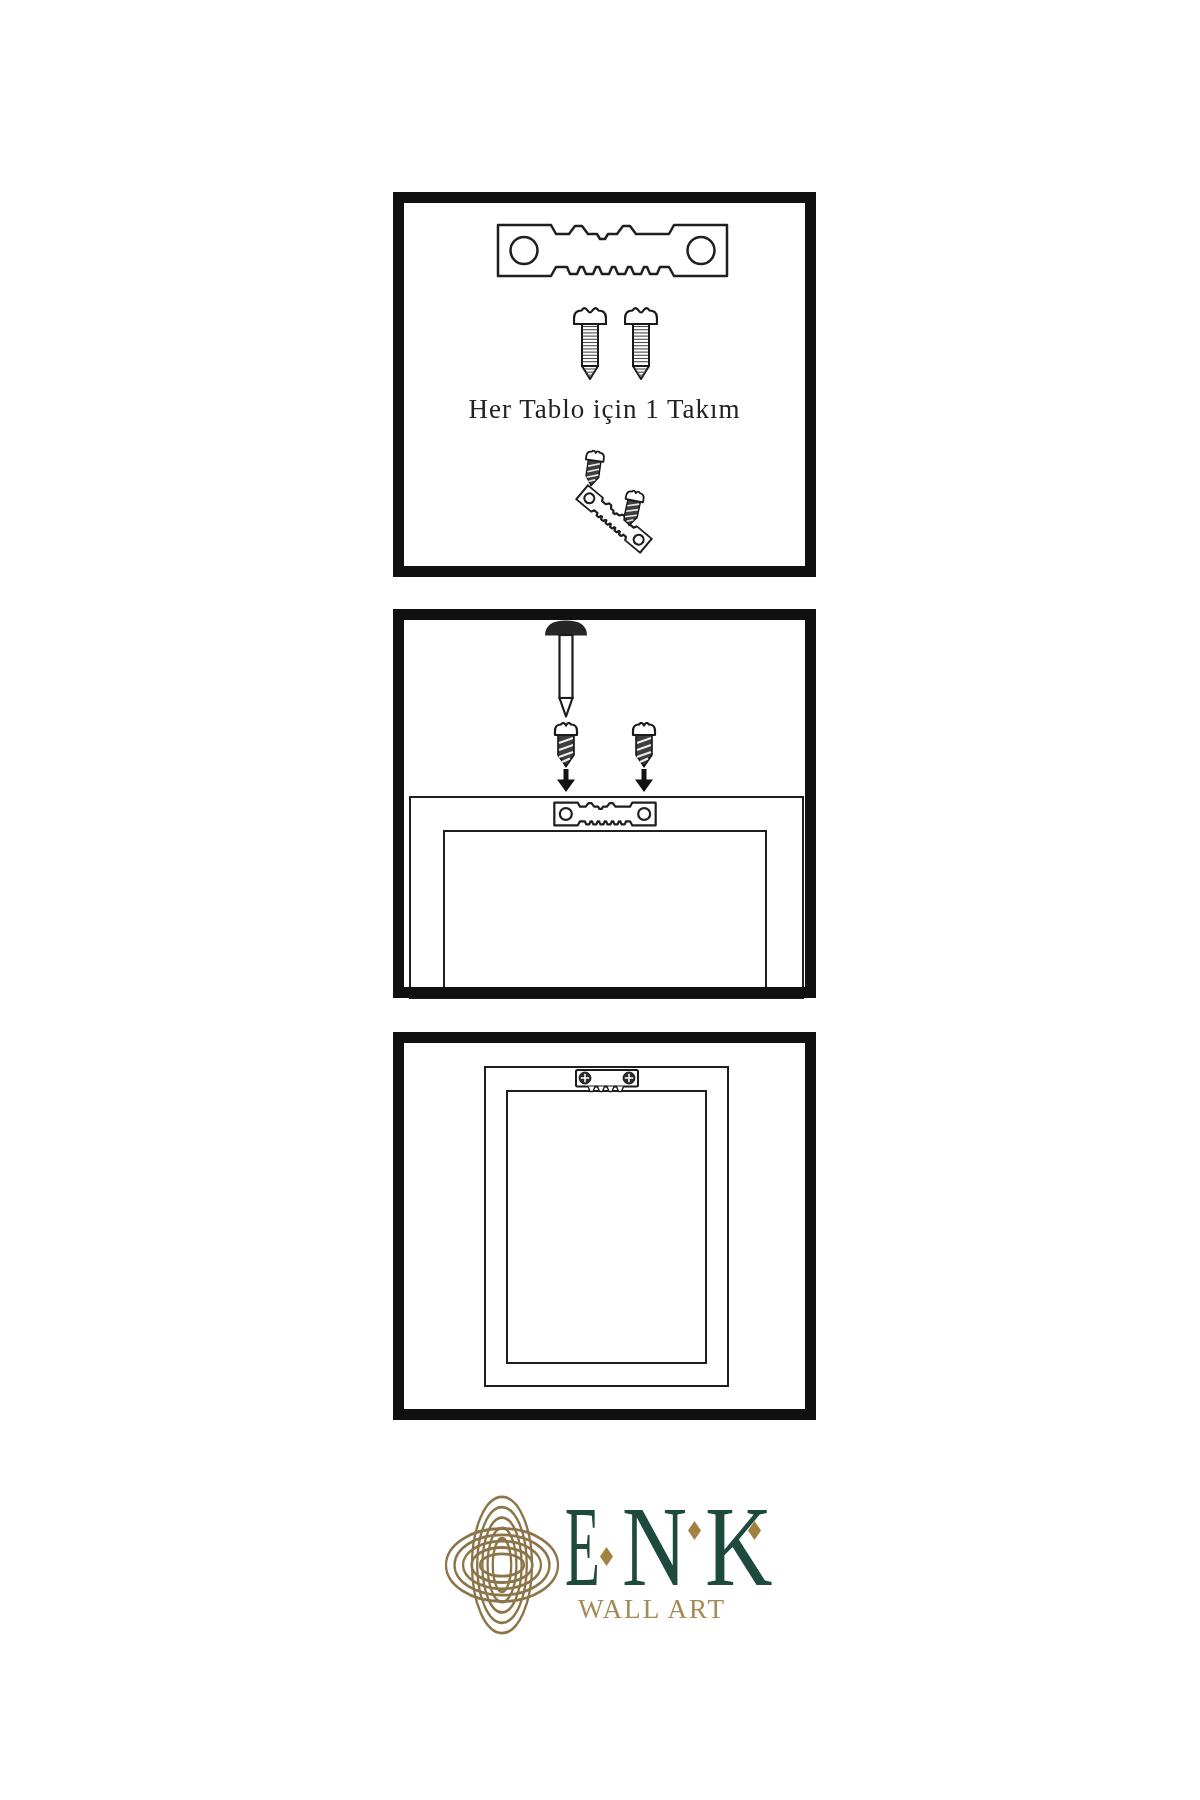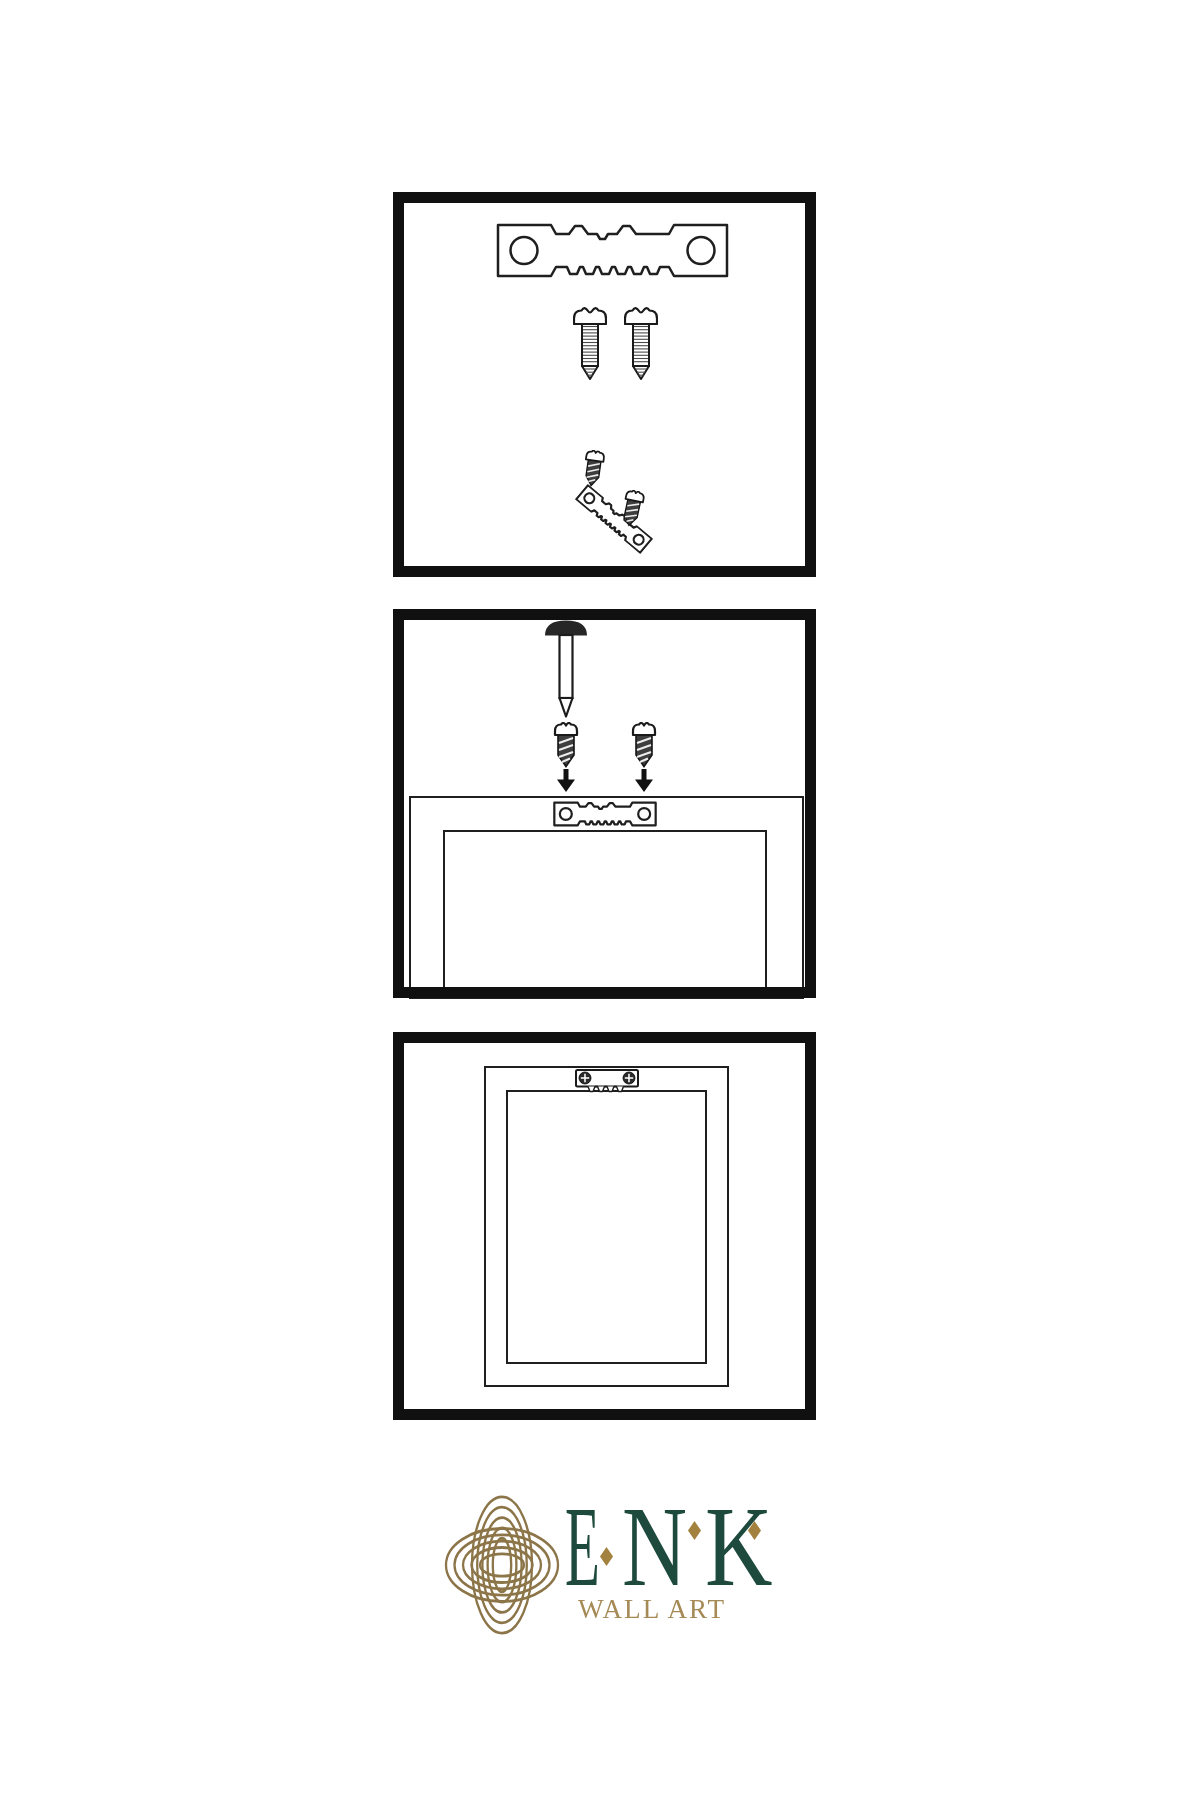--- a/index.html
+++ b/index.html
@@ -78,20 +78,21 @@
     </g>
     <path d="M9,59 H25 L17,72 Z" fill="#fff" stroke="#1a1a1a" stroke-width="2" stroke-linejoin="round"></path>
     <g stroke="#4a4a4a" stroke-width="1.1">
       <line x1="11.5" y1="62" x2="22.5" y2="62"></line>
         <line x1="13" y1="65.2" x2="21" y2="65.2"></line>
       <line x1="14.5" y1="68.2" x2="19.5" y2="68.2"></line>
     </g>
     <path d="M1,17 V11.5 Q1,3.5 8.5,3.5 Q11.5,-1.5 15,4 Q17,7 19,4 Q22.5,-1.5 25.5,3.5 Q33,3.5 33,11.5 V17 Z" fill="#fff" stroke="#1a1a1a" stroke-width="2.2" stroke-linejoin="round"></path>
   </svg>
 
+  <div class="caption">Her Tablo için 1 Takım</div>
 
   <div class="abs" style="left:570px;top:448px;width:112px;height:108px">
 
     <svg class="abs" style="left:1px;top:61px;transform:rotate(40deg)" width="86" height="20" viewBox="0 0 235 55">
       <path d="M3,2 H56 L61,11 H74 L80,3 H87 L93,11 H102 L105,16 H110 L113,11 H122 L128,3 H135 L141,11 H174 L179,2 H232 V53 H179 L174,44 H165
                l-3,7 h-7 l-3,-7 h-3 l-3,7 h-7 l-3,-7 h-3 l-3,7 h-7 l-3,-7 h-3 l-3,7 h-7 l-3,-7 h-3 l-3,7 h-7 l-3,-7 h-3 l-3,7 h-7 l-3,-7
                H61 L56,53 H3 Z" fill="#fff" stroke="#1f1f1f" stroke-width="6" stroke-linejoin="round"></path>
       <circle cx="29" cy="27.5" r="13.5" fill="#fff" stroke="#1f1f1f" stroke-width="6"></circle>
       <circle cx="206" cy="27.5" r="13.5" fill="#fff" stroke="#1f1f1f" stroke-width="6"></circle>
     </svg>

